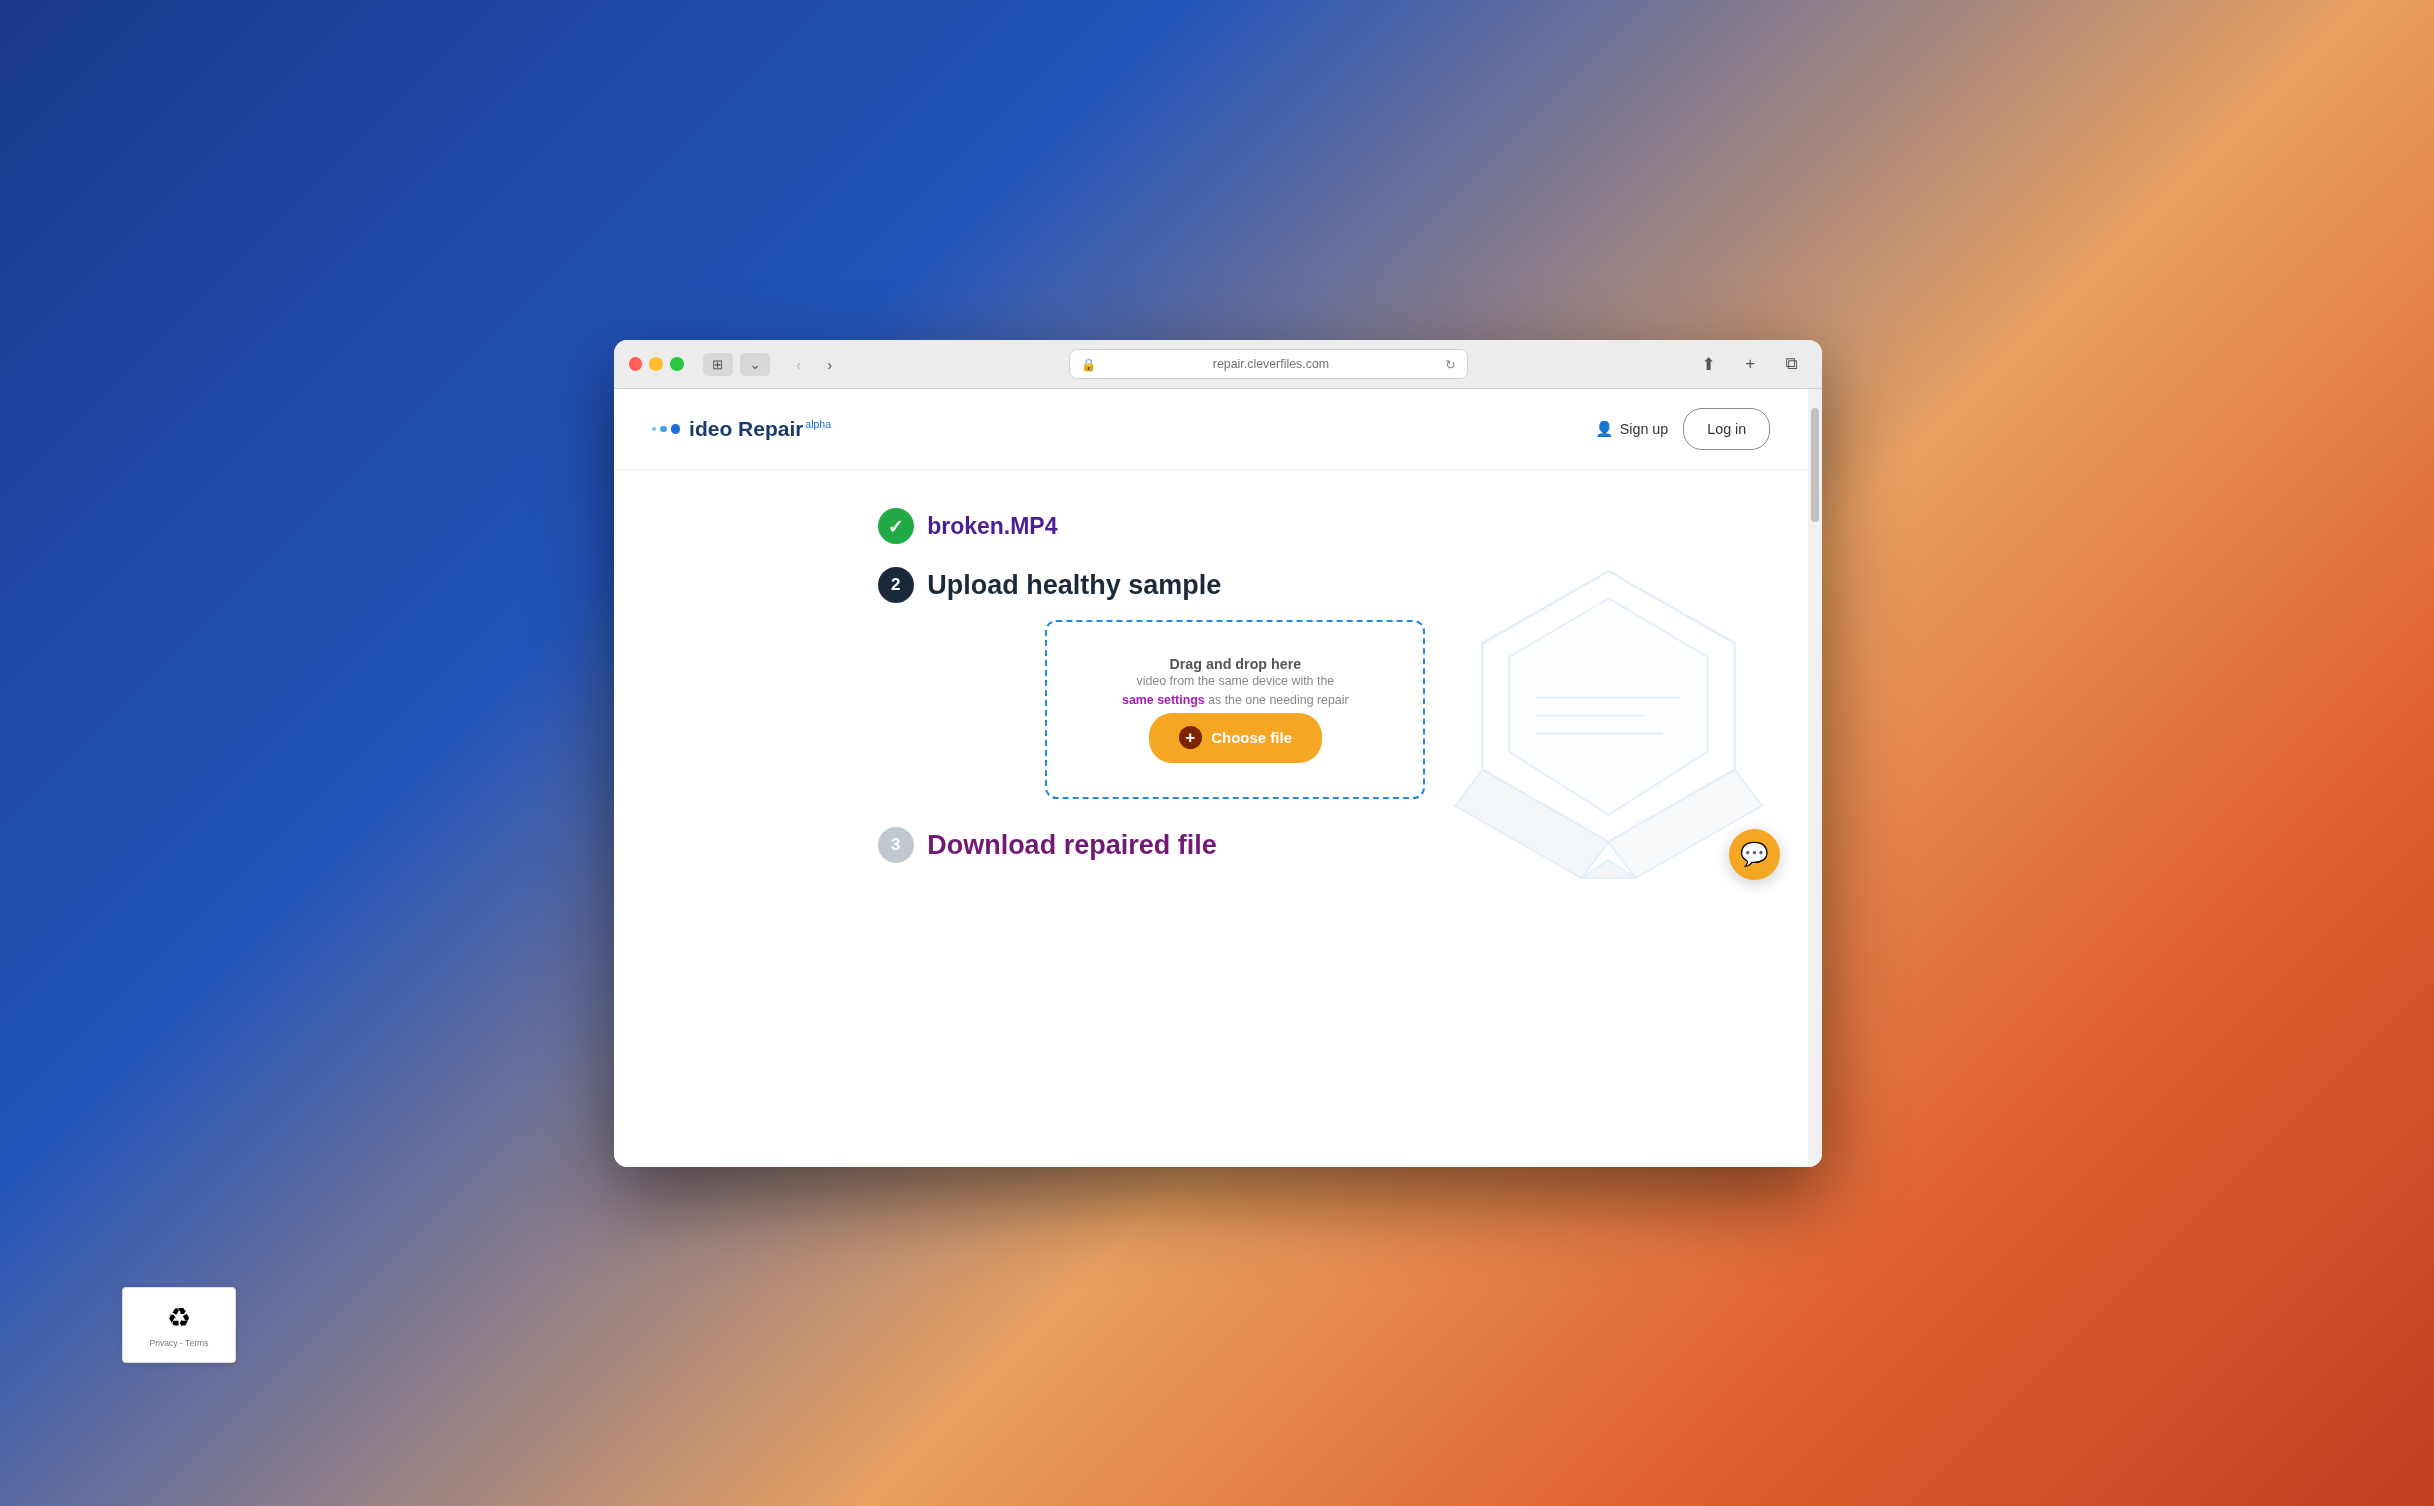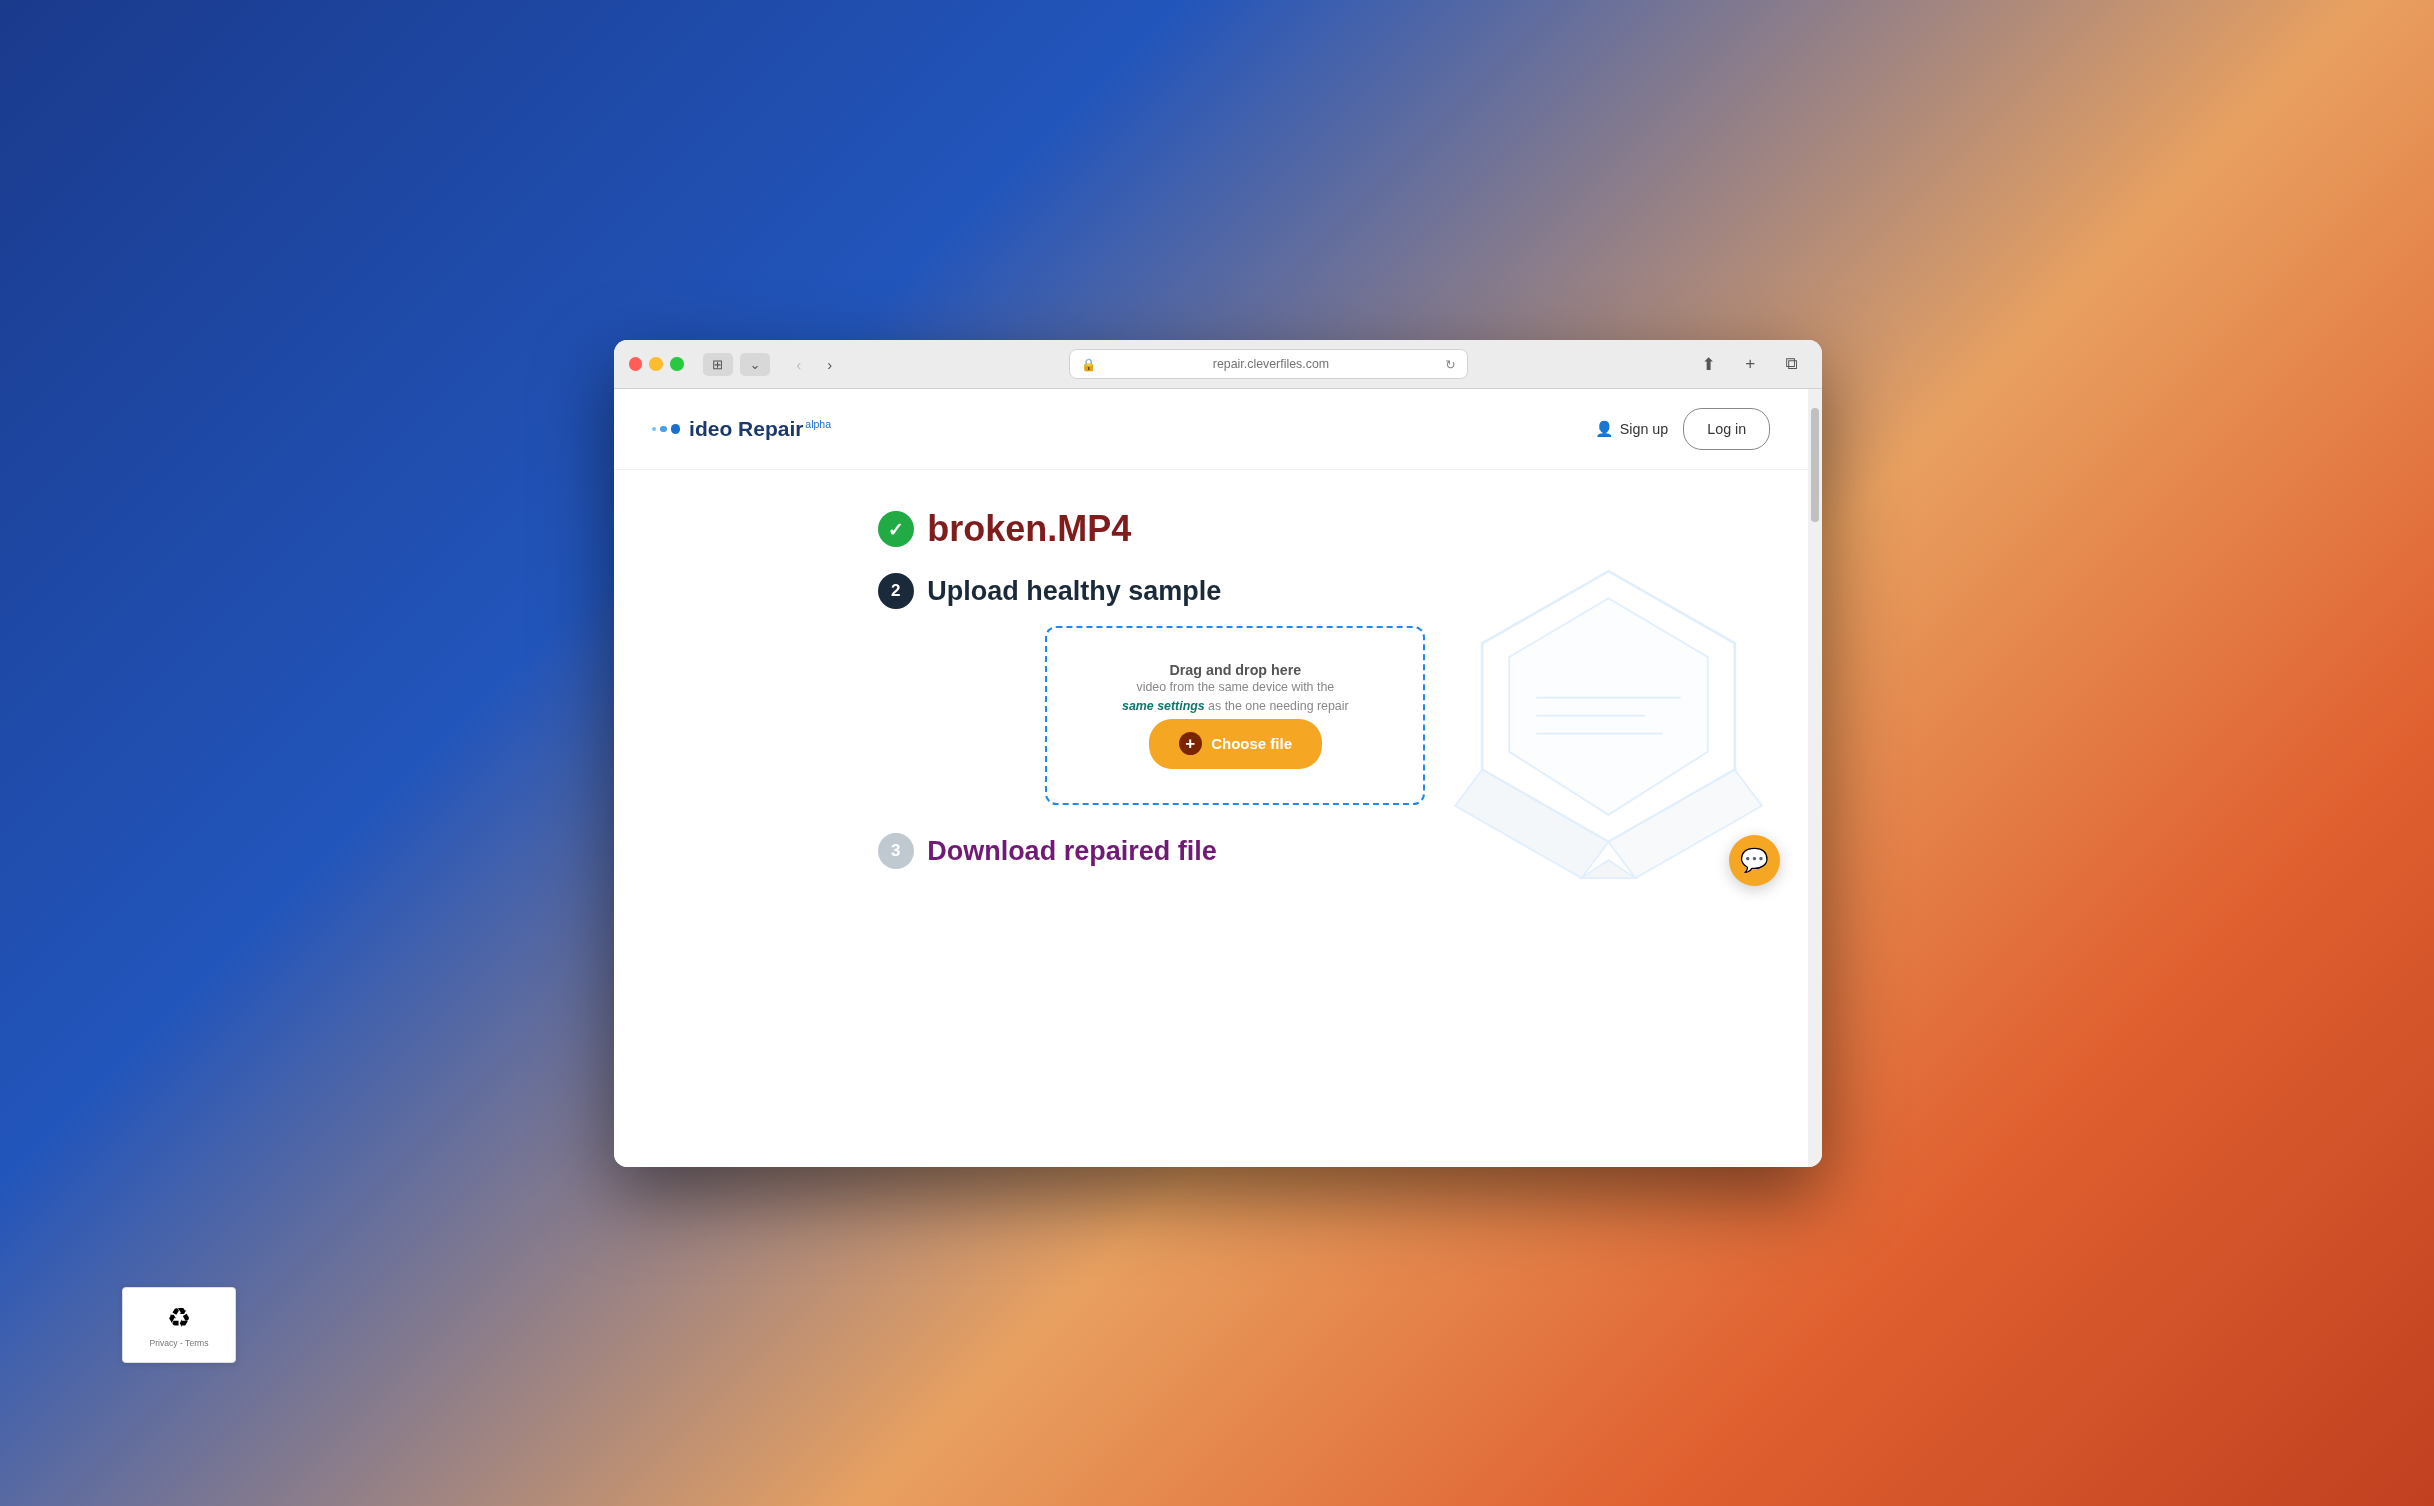--- a/index.html
+++ b/index.html
@@ -261,23 +261,23 @@
       align-items: center;
       justify-content: center;
       flex-shrink: 0;
     }
     .check-mark {
       color: white;
       font-size: 19px;
       font-weight: bold;
     }
     .step1-filename {
-      font-size: 36px;
+      font-size: 23px;
       font-weight: 700;
-      color: #7f1d1d;
+      color: #4c1d95;
     }
 
     
     .step2-heading {
       display: flex;
       align-items: center;
       gap: 13.3px;
       margin-bottom: 17px;
     }
     .step-number-circle {
@@ -320,23 +320,22 @@
       font-weight: 600;
       color: #555;
     }
     .helper-text {
       font-size: 12.4px;
       color: #888;
       text-align: center;
       line-height: 1.5;
     }
     .helper-text .highlight {
-      color: #0f766e;
+      color: #a21caf;
       font-weight: 600;
-      font-style: italic;
     }
     .choose-file-btn {
       background: #f5a623;
       border: none;
       border-radius: 23px;
       padding: 13.3px 30px;
       font-size: 15px;
       font-weight: 700;
       color: #fff;
       cursor: pointer;

